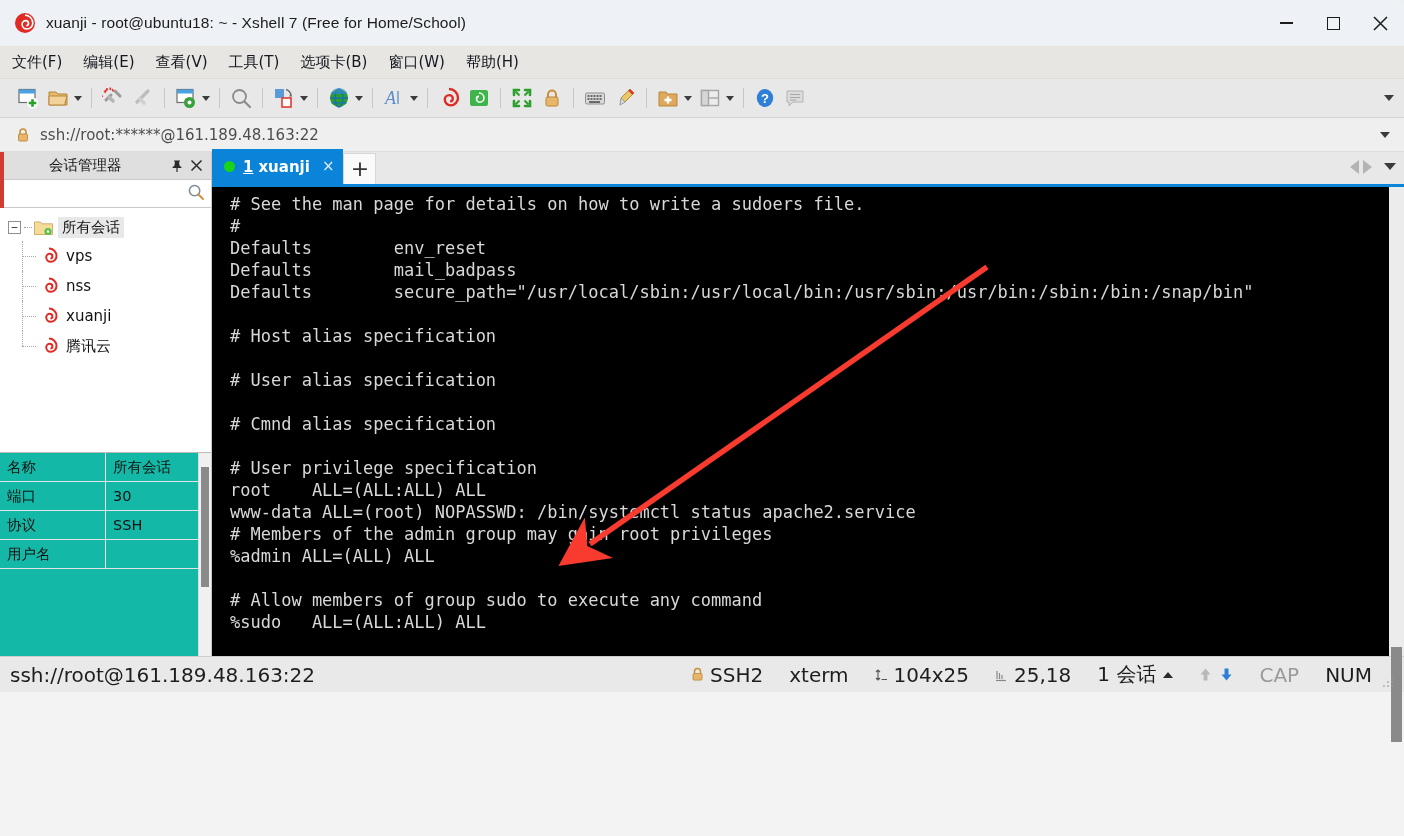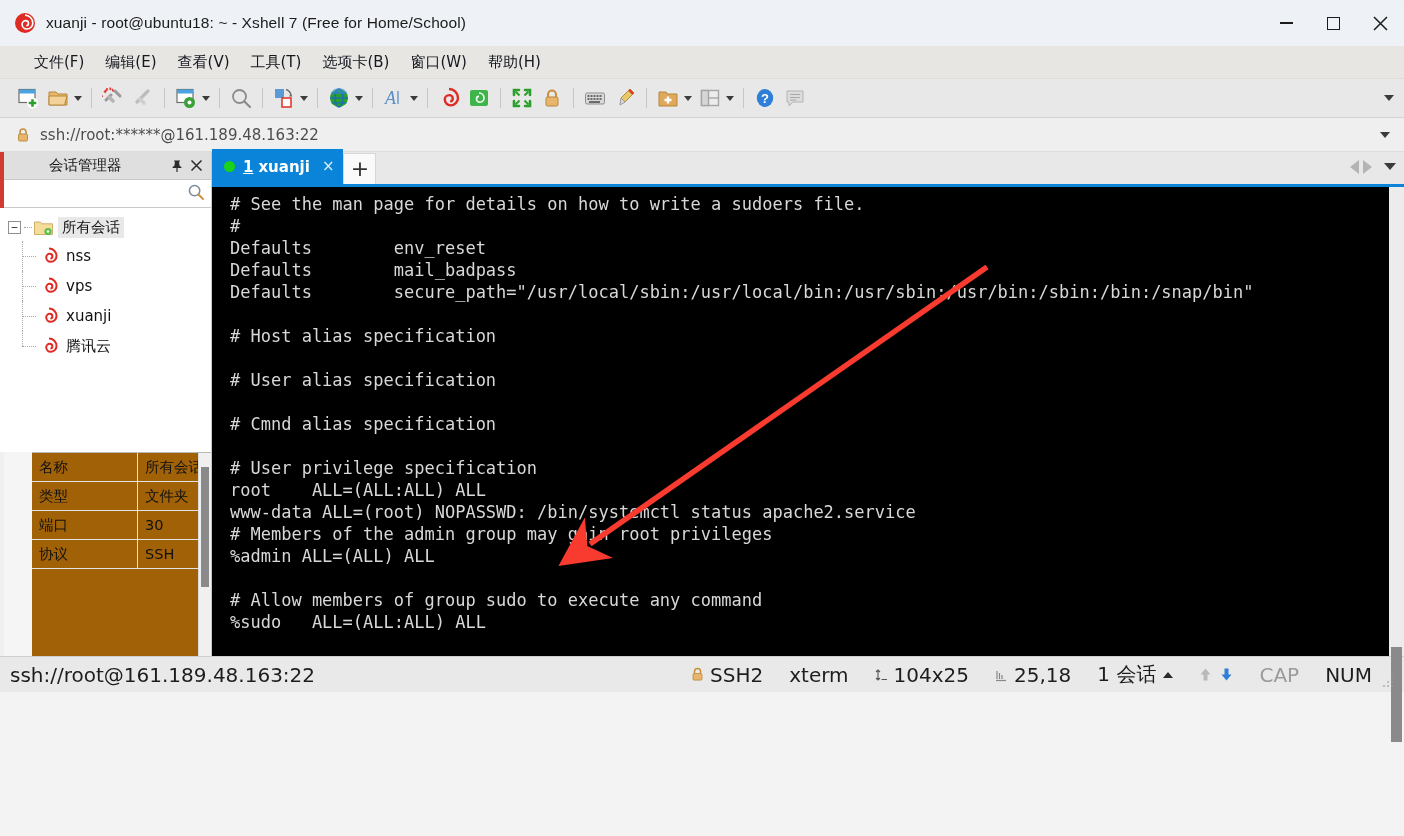--- a/index.html
+++ b/index.html
@@ -40,21 +40,21 @@
     cursor: default;
   }
   .win-min { display:block; width:13px; height:1.6px; background:#1c1c1c; }
   .win-max { display:block; width:13px; height:13px; border:1.6px solid #1c1c1c; }
 
   
   .menubar {
     height: 33px; flex: 0 0 33px;
     background: #e8e6e3;
     display: flex; align-items: center;
-    padding-left: 26px;
+    padding-left: 4px;
     border-bottom: 1px solid #e0ddd9;
   }
   .menu-item {
     font-size: 15px; color: #14181f;
     padding: 3px 8px; margin-right: 5px;
     white-space: nowrap; cursor: default;
     font-family: "DejaVu Sans", sans-serif;
   }
 
   
@@ -163,21 +163,21 @@
   }
   .tree-child .hline {
     position:absolute; left:22px; top:50%; width:14px; height:1px;
     border-top:1px dotted #a8a8a8;
   }
   .tree-child.last .vline { bottom:50%; }
   .sess-ico { width:20px; height:20px; margin-left:15px; margin-right:7px; flex:0 0 20px; }
   .sess-label { font-size:15px; color:#111; font-family:"DejaVu Sans",sans-serif; }
 
   
-  .props { flex:0 0 204px; background:#a16207; border-top:1px solid #b9b9b9; position:relative;margin-left:32px; }
+  .props { flex:0 0 204px; background:#14b8a6; border-top:1px solid #b9b9b9; position:relative; }
   .prop-row { display:flex; height:29px; border-bottom:1px solid #e3e3e3; }
   .prop-k {
     width:106px; flex:0 0 106px; border-right:1px solid #e3e3e3;
     font-size:14.5px; color:#111; padding-left:7px; display:flex; align-items:center;
     font-family:"DejaVu Sans",sans-serif;
   }
   .prop-v {
     flex:1 1 auto; font-size:14.5px; color:#111; padding-left:7px;
     display:flex; align-items:center; font-family:"DejaVu Sans",sans-serif;
   }
@@ -528,32 +528,32 @@
         </div>
 
         <div class="tree-child">
           <i class="vline"></i>
             <i class="hline"></i>
           <span class="sess-ico">
             <svg width="20" height="20" viewBox="0 0 20 20">
               <path d="M10 2.5c4.2 0 7.5 3.3 7.5 7.5 0 3.2-2.6 5.8-5.8 5.8-2.5 0-4.5-2-4.5-4.5 0-1.9 1.6-3.5 3.5-3.5 1.5 0 2.7 1.2 2.7 2.7 0 1.1-0.9 2-2 2" fill="none" stroke="#e02b24" stroke-width="2"></path>
             </svg>
           </span>
-          <span class="sess-label">nss</span>
+          <span class="sess-label">vps</span>
         </div>
 
         <div class="tree-child">
           <i class="vline"></i>
             <i class="hline"></i>
           <span class="sess-ico">
             <svg width="20" height="20" viewBox="0 0 20 20">
               <path d="M10 2.5c4.2 0 7.5 3.3 7.5 7.5 0 3.2-2.6 5.8-5.8 5.8-2.5 0-4.5-2-4.5-4.5 0-1.9 1.6-3.5 3.5-3.5 1.5 0 2.7 1.2 2.7 2.7 0 1.1-0.9 2-2 2" fill="none" stroke="#e02b24" stroke-width="2"></path>
             </svg>
           </span>
-          <span class="sess-label">vps</span>
+          <span class="sess-label">nss</span>
         </div>
 
         <div class="tree-child">
           <i class="vline"></i>
             <i class="hline"></i>
           <span class="sess-ico">
             <svg width="20" height="20" viewBox="0 0 20 20">
               <path d="M10 2.5c4.2 0 7.5 3.3 7.5 7.5 0 3.2-2.6 5.8-5.8 5.8-2.5 0-4.5-2-4.5-4.5 0-1.9 1.6-3.5 3.5-3.5 1.5 0 2.7 1.2 2.7 2.7 0 1.1-0.9 2-2 2" fill="none" stroke="#e02b24" stroke-width="2"></path>
             </svg>
           </span>
@@ -571,30 +571,30 @@
           <span class="sess-label">腾讯云</span>
         </div>
       </div>
 
       <div class="props">
         <div class="prop-row">
           <div class="prop-k">名称</div>
           <div class="prop-v">所有会话</div>
         </div>
         <div class="prop-row">
-          <div class="prop-k">类型</div>
-          <div class="prop-v">文件夹</div>
-        </div>
-        <div class="prop-row">
           <div class="prop-k">端口</div>
           <div class="prop-v">30</div>
         </div>
         <div class="prop-row">
           <div class="prop-k">协议</div>
           <div class="prop-v">SSH</div>
+        </div>
+        <div class="prop-row">
+          <div class="prop-k">用户名</div>
+          <div class="prop-v"></div>
         </div>
         <div class="props-scroll">
           <div class="props-thumb"></div>
         </div>
       </div>
     </div>
 
     <div class="term-col">
 
       <div class="tabbar">

